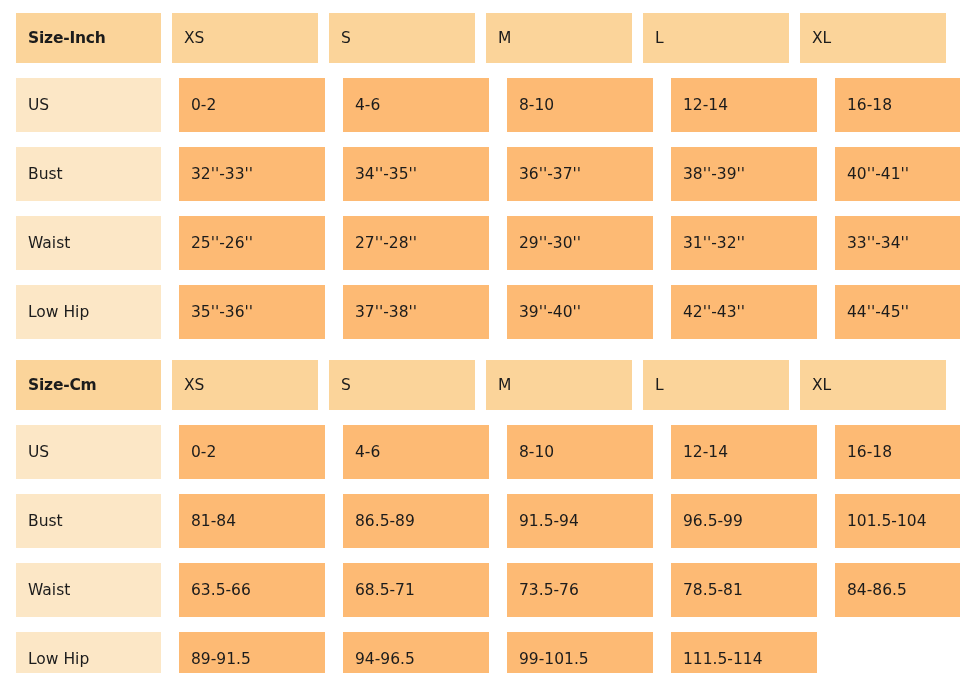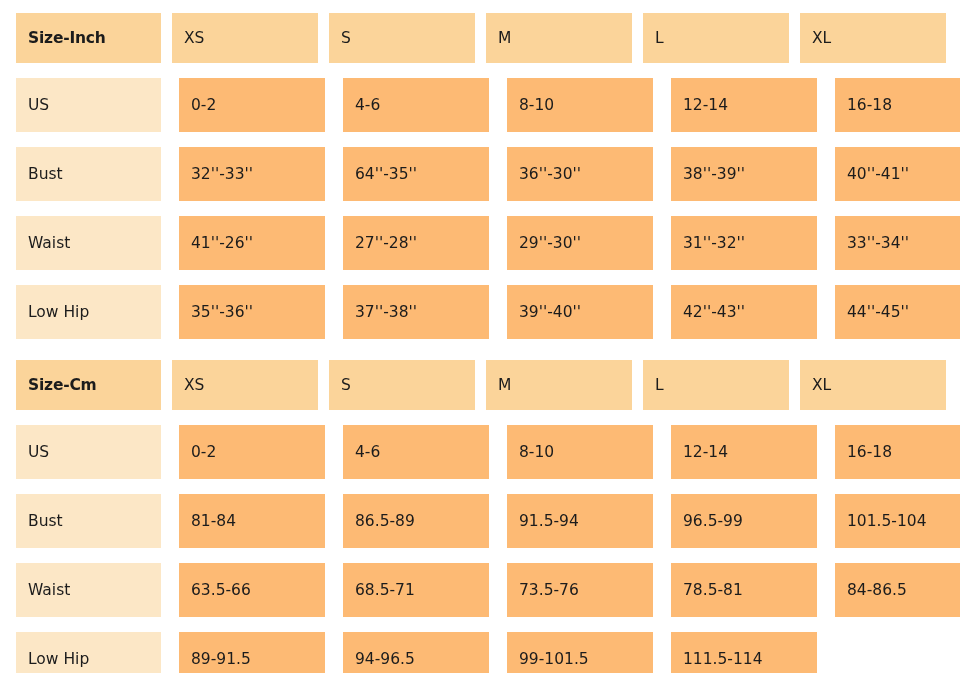--- a/index.html
+++ b/index.html
@@ -112,29 +112,29 @@
       <div class="cell col-data">0-2</div>
       <div class="cell col-data">4-6</div>
       <div class="cell col-data">8-10</div>
       <div class="cell col-data">12-14</div>
       <div class="cell col-data">16-18</div>
     </div>
 
     <div class="chart-row body">
       <div class="cell col-label">Bust</div>
       <div class="cell col-data">32''-33''</div>
-      <div class="cell col-data">64''-35''</div>
-      <div class="cell col-data">36''-30''</div>
+      <div class="cell col-data">34''-35''</div>
+      <div class="cell col-data">36''-37''</div>
       <div class="cell col-data">38''-39''</div>
       <div class="cell col-data">40''-41''</div>
     </div>
 
     <div class="chart-row body">
       <div class="cell col-label">Waist</div>
-      <div class="cell col-data">41''-26''</div>
+      <div class="cell col-data">25''-26''</div>
       <div class="cell col-data">27''-28''</div>
       <div class="cell col-data">29''-30''</div>
       <div class="cell col-data">31''-32''</div>
       <div class="cell col-data">33''-34''</div>
     </div>
 
     <div class="chart-row body">
       <div class="cell col-label">Low Hip</div>
       <div class="cell col-data">35''-36''</div>
       <div class="cell col-data">37''-38''</div>

